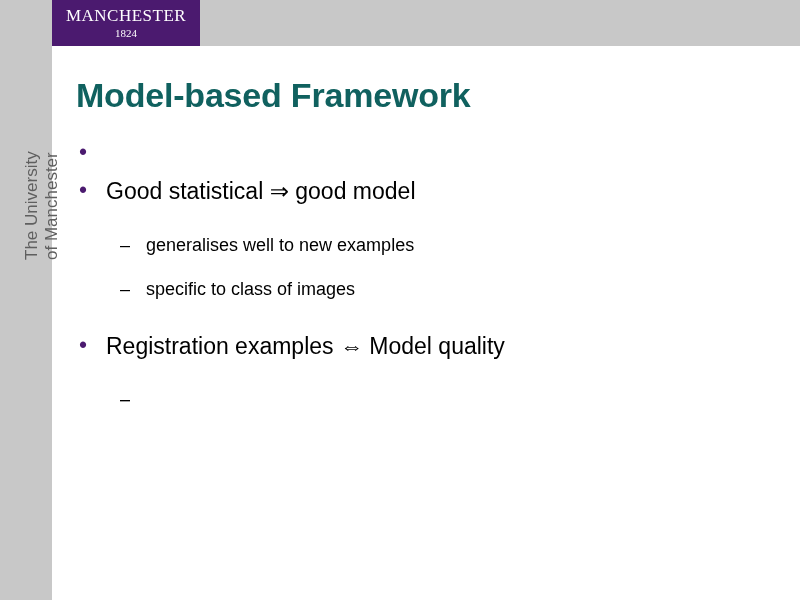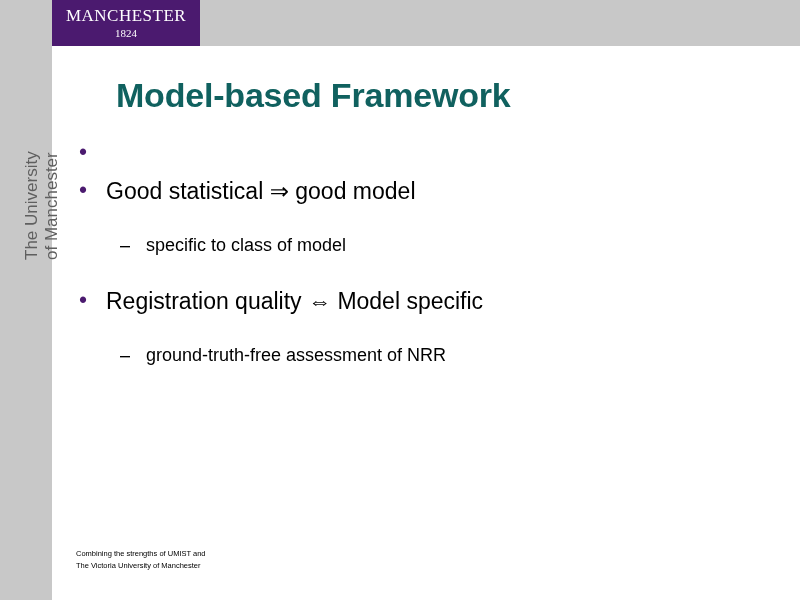--- a/index.html
+++ b/index.html
@@ -92,21 +92,20 @@
   }
   
   .title {
     position: absolute;
     left: 76px;
     top: 76px;
     font-size: 34px;
     font-weight: bold;
     color: #10615f;
     letter-spacing: -0.2px;
-    margin-left: 40px;
   }
   
   .content {
     position: absolute;
     left: 76px;
     top: 140px;
     width: 700px;
   }
   .l1 {
     position: relative;
@@ -179,41 +178,37 @@
       <span class="bullet">•</span>
     </div>
 
     <div class="l1 sp-2">
       <span class="bullet">•</span>
       <span>Good statistical ⇒ good model</span>
     </div>
 
     <div class="l2 sp-3">
       <span class="dash">–</span>
+      <span>generalises well to new examples</span>
     </div>
 
     <div class="l2 sp-4">
       <span class="dash">–</span>
-      <span>specific to class of model</span>
+      <span>specific to class of images</span>
     </div>
 
     <div class="l1 sp-5">
       <span class="bullet">•</span>
-      <span>Registration quality ⇔ Model specific</span>
+      <span>Registration examples ⇔ Model quality</span>
     </div>
 
     <div class="l2 sp-6">
       <span class="dash">–</span>
     </div>
 
     <div class="l2 sp-7">
       <span class="dash">–</span>
-      <span>ground-truth-free assessment of NRR</span>
     </div>
 
   </div>
 
-  <div class="footer">
-    <div>Combining the strengths of UMIST and</div>
-    <div>The Victoria University of Manchester</div>
-  </div>
 
 </div>
 
 </body></html>

